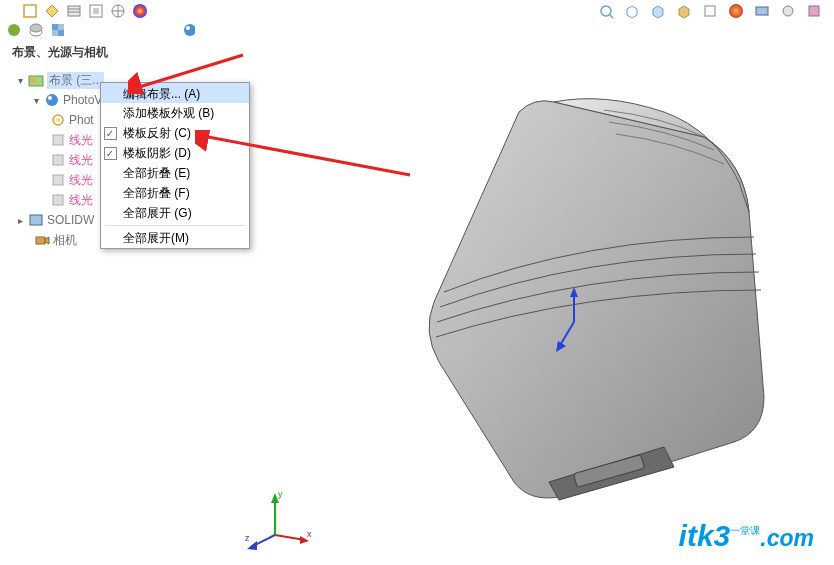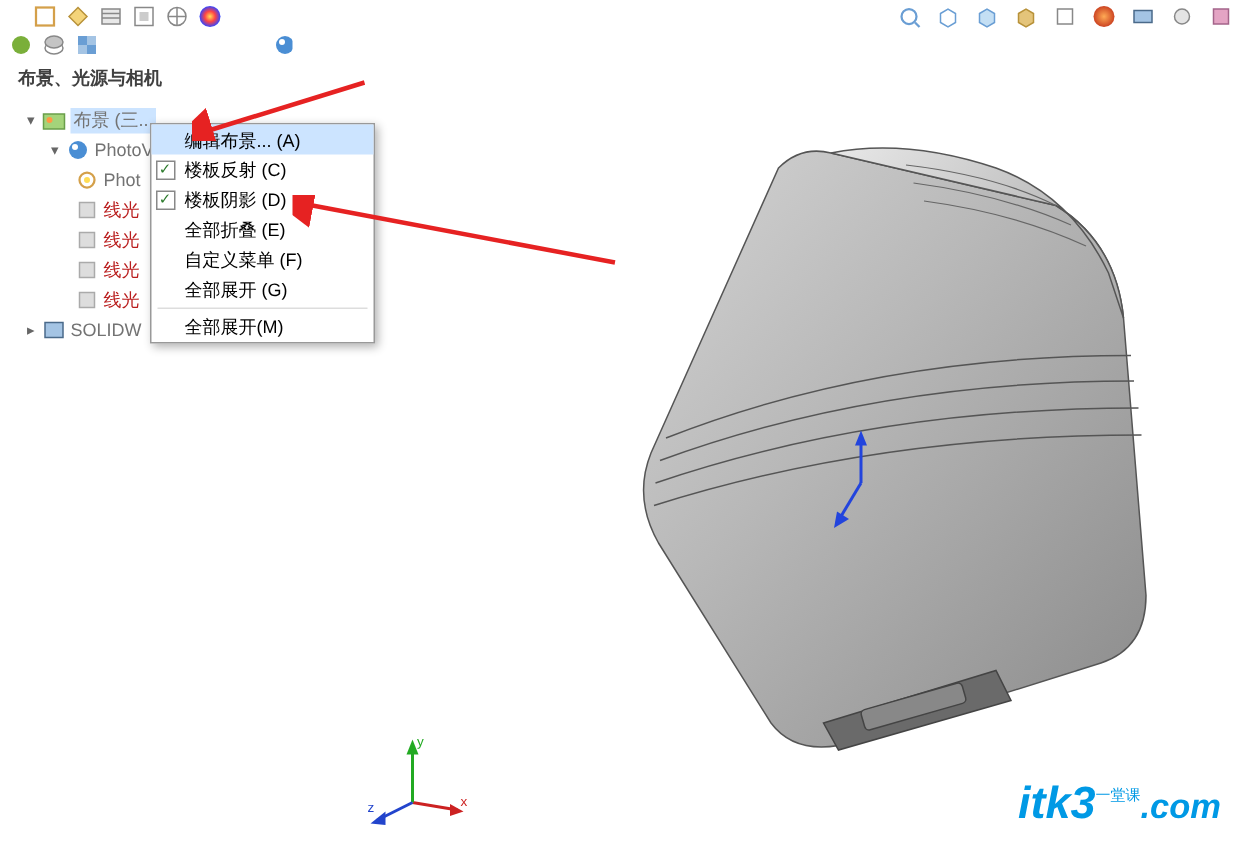--- a/index.html
+++ b/index.html
@@ -18,21 +18,21 @@
 
 .tree { position: absolute; top: 70px; left: 6px; font-size: 12px; color: #333; }
 .tree-item { display: flex; align-items: center; height: 20px; white-space: nowrap; }
 .tree-item.indent1 { padding-left: 12px; }
 .tree-item.indent2 { padding-left: 28px; }
 .tree-item.indent3 { padding-left: 44px; }
 .tree-expand { width: 10px; font-size: 10px; color: #666; cursor: pointer; }
 .tree-icon { width: 16px; height: 16px; margin-right: 3px; display: inline-flex; align-items: center; justify-content: center; }
 .tree-label { color: #737373; }
 .tree-label.selected { background: #cce4ff; padding: 0 2px; }
-.tree-label.muted { color: #b91c1c; }
+.tree-label.muted { color: #ec4899; }
 
 .context-menu { position: absolute; top: 82px; left: 100px; width: 150px; background: #fff; border: 1px solid #999; box-shadow: 2px 2px 6px rgba(0,0,0,0.3); font-size: 12px; z-index: 100; }
 .menu-item { height: 20px; display: flex; align-items: center; padding-left: 22px; position: relative; cursor: default; }
 .menu-item.selected { background: #cce4ff; align-items: flex-end; }
 .menu-check { position: absolute; left: 0; top: 0; width: 18px; height: 20px; display: flex; align-items: center; justify-content: center; }
 .menu-check .checkbox { width: 13px; height: 13px; border: 1px solid #888; background: #fff; display: flex; align-items: center; justify-content: center; font-size: 10px; color: #2a7a2a; }
 .menu-sep { height: 1px; background: #ddd; margin: 2px 4px; }
 
 .viewport { position: absolute; top: 22px; left: 195px; right: 0; bottom: 0; background: #fff; }
 .model { position: absolute; top: 60px; right: 50px; width: 380px; height: 430px; }
@@ -233,43 +233,55 @@
   </div>
   <div class="tree-item indent1">
     <span class="tree-expand">▸</span>
     <span class="tree-icon">
         <svg width="16" height="16">
           <rect x="2" y="3" width="12" height="10" fill="#a4c4e4" stroke="#4a6a8a"></rect>
         </svg>
       </span>
     <span class="tree-label">SOLIDW</span>
   </div>
+  <div class="tree-item indent2">
+    <span class="tree-icon">
+        <svg width="16" height="16">
+          <rect x="2" y="5" width="9" height="7" fill="#d4a04a" stroke="#8a6a2a"></rect>
+          <path d="M11 7 L15 5 L15 12 L11 10 Z" fill="#d4a04a" stroke="#8a6a2a"></path>
+        </svg>
+      </span>
+    <span class="tree-label">相机</span>
+  </div>
 </div>
 
 <div class="context-menu">
   <div class="menu-item selected">
       <span>编辑布景... (A)</span>
     </div>
   <div class="menu-item">
+      <span>添加楼板外观 (B)</span>
+    </div>
+  <div class="menu-item">
     <span class="menu-check">
         <span class="checkbox">✓</span>
       </span>
     <span>楼板反射 (C)</span>
   </div>
   <div class="menu-item">
     <span class="menu-check">
         <span class="checkbox">✓</span>
       </span>
     <span>楼板阴影 (D)</span>
   </div>
   <div class="menu-item">
       <span>全部折叠 (E)</span>
     </div>
   <div class="menu-item">
-      <span>自定义菜单 (F)</span>
+      <span>全部折叠 (F)</span>
     </div>
   <div class="menu-item">
       <span>全部展开 (G)</span>
     </div>
   <div class="menu-sep"></div>
   <div class="menu-item">
       <span>全部展开(M)</span>
     </div>
 </div>
 

